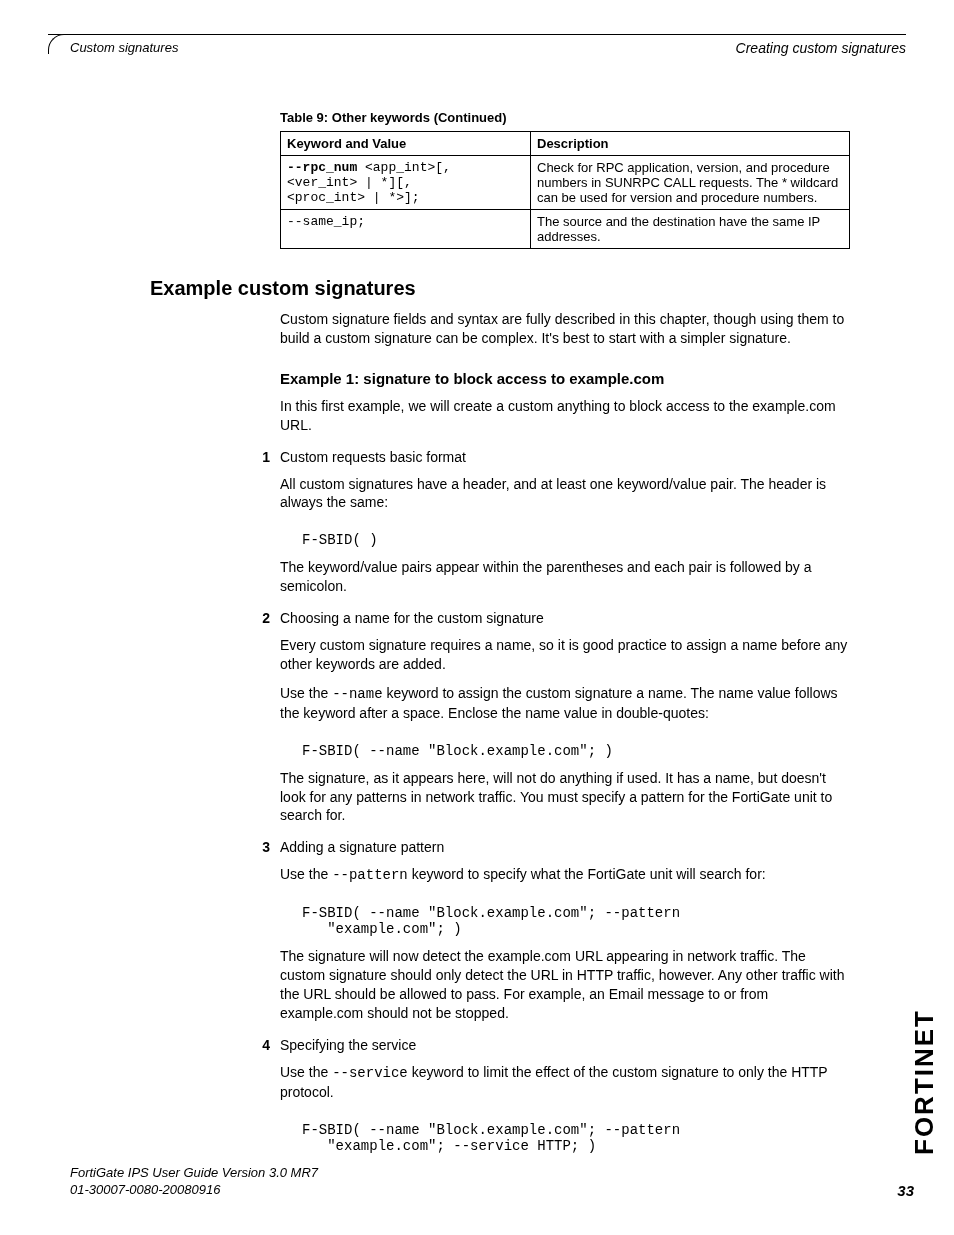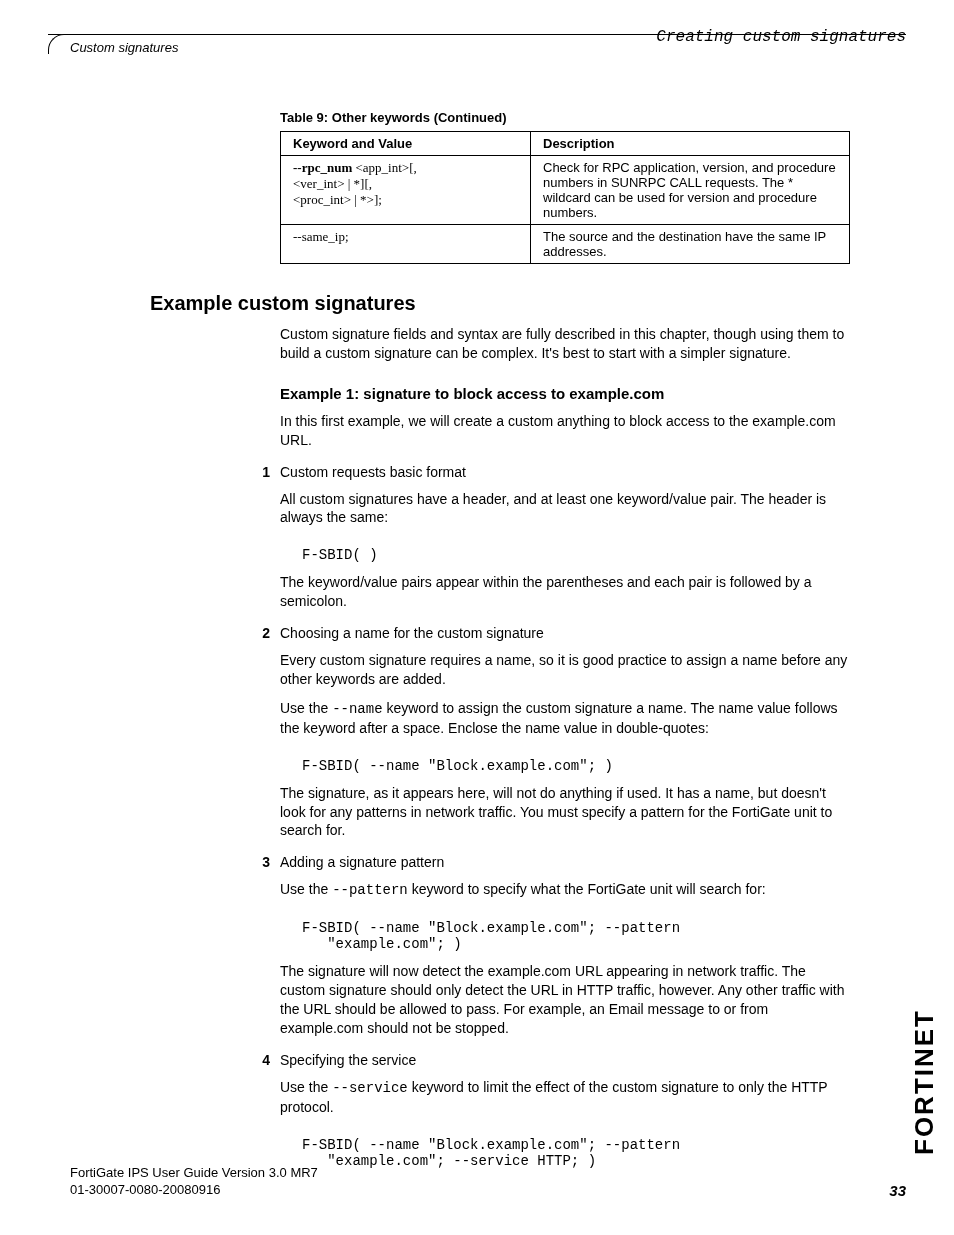--- a/index.html
+++ b/index.html
@@ -1,38 +1,38 @@
 <!DOCTYPE html>
 <html><head>
 <meta charset="utf-8">
 <style>
   * { box-sizing: border-box; margin: 0; padding: 0; }
   html, body { width: 954px; height: 1235px; background: #fff; font-family: Arial, Helvetica, sans-serif; color: #000; }
   .page { position: relative; width: 954px; height: 1235px; }
   .rule-top { position: absolute; left: 48px; right: 48px; top: 34px; border-top: 1px solid #000; }
   .rule-top::before { content: ""; position: absolute; left: 0; top: 0; width: 14px; height: 14px; border-left: 1px solid #000; border-top: 1px solid #000; border-bottom-left-radius: 0; border-top-left-radius: 14px; transform: translateY(0); display:none; }
   .hdr-left { position: absolute; left: 70px; top: 40px; font-style: italic; font-size: 13px; }
-  .hdr-right { position: absolute; right: 48px; top: 28px; font-style: italic; font-size: 16px; font-family: Liberation Mono, monospace; }
+  .hdr-right { position: absolute; right: 48px; top: 40px; font-style: italic; font-size: 14px; }
   .content { position: absolute; left: 70px; right: 60px; top: 110px; }
   .table-caption { font-weight: bold; font-size: 13px; margin-left: 210px; margin-bottom: 6px; }
   table.kw { border-collapse: collapse; width: 570px; margin-left: 210px; font-size: 13px; }
-  table.kw th, table.kw td { border: 1px solid #000; padding: 4px 12px; text-align: left; vertical-align: top; }
+  table.kw th, table.kw td { border: 1px solid #000; padding: 4px 6px; text-align: left; vertical-align: top; }
   table.kw th { font-weight: bold; }
-  .code { font-family: Liberation Serif, serif; font-size: 13px; }
+  .code { font-family: Liberation Mono, monospace; font-size: 13px; }
   .row1 .bold { font-weight: bold; }
   h2.section { font-size: 20px; font-weight: bold; margin-top: 28px; margin-left: 80px; }
   .para { font-size: 14px; line-height: 1.35; margin-left: 210px; margin-top: 10px; max-width: 570px; }
   h3.sub { font-size: 15px; font-weight: bold; margin-left: 210px; margin-top: 22px; }
   .step { display: flex; margin-top: 14px; }
   .step-num { width: 30px; text-align: right; font-weight: bold; font-size: 14px; margin-left: 170px; margin-right: 10px; }
   .step-body { font-size: 14px; max-width: 570px; }
   .codeblock { font-family: "Courier New", monospace; font-size: 14px; margin-left: 232px; margin-top: 20px; white-space: pre-wrap; max-width: 560px; }
   .inline-code { font-family: "Courier New", monospace; font-size: 14px; }
-  .footer-left { position: absolute; left: 70px; bottom: 36px; font-size: 13px; line-height: 1.3; }
-  .footer-right { position: absolute; right: 48px; bottom: 36px; font-style: italic; font-weight: bold; font-size: 15px; }
+  .footer-left { position: absolute; left: 70px; bottom: 36px; font-style: italic; font-size: 13px; line-height: 1.3; }
+  .footer-right { position: absolute; right: 40px; bottom: 36px; font-style: italic; font-weight: bold; font-size: 15px; }
   .side-logo { position: absolute; right: 14px; bottom: 80px; writing-mode: vertical-rl; transform: rotate(180deg); font-family: Arial, sans-serif; font-weight: 900; font-size: 26px; letter-spacing: 2px; }
   .corner { position: absolute; left: 48px; top: 34px; width: 20px; height: 20px; border-top: 1px solid #000; border-left: 1px solid #000; border-top-left-radius: 16px; background:#fff; }
 </style>
 </head>
 <body>
 
 <div class="page">
   <div class="rule-top"></div>
   <div class="corner"></div>
   <div class="hdr-left">Custom signatures</div>

